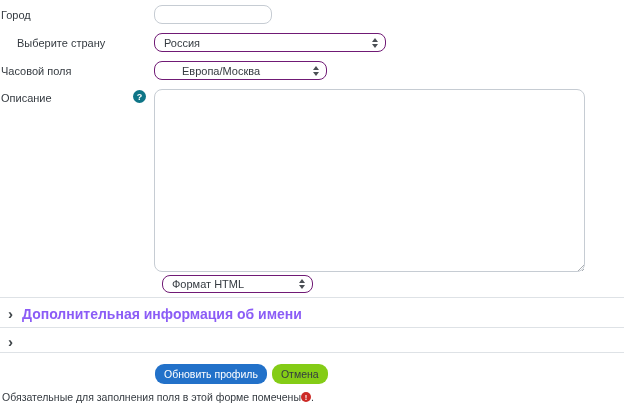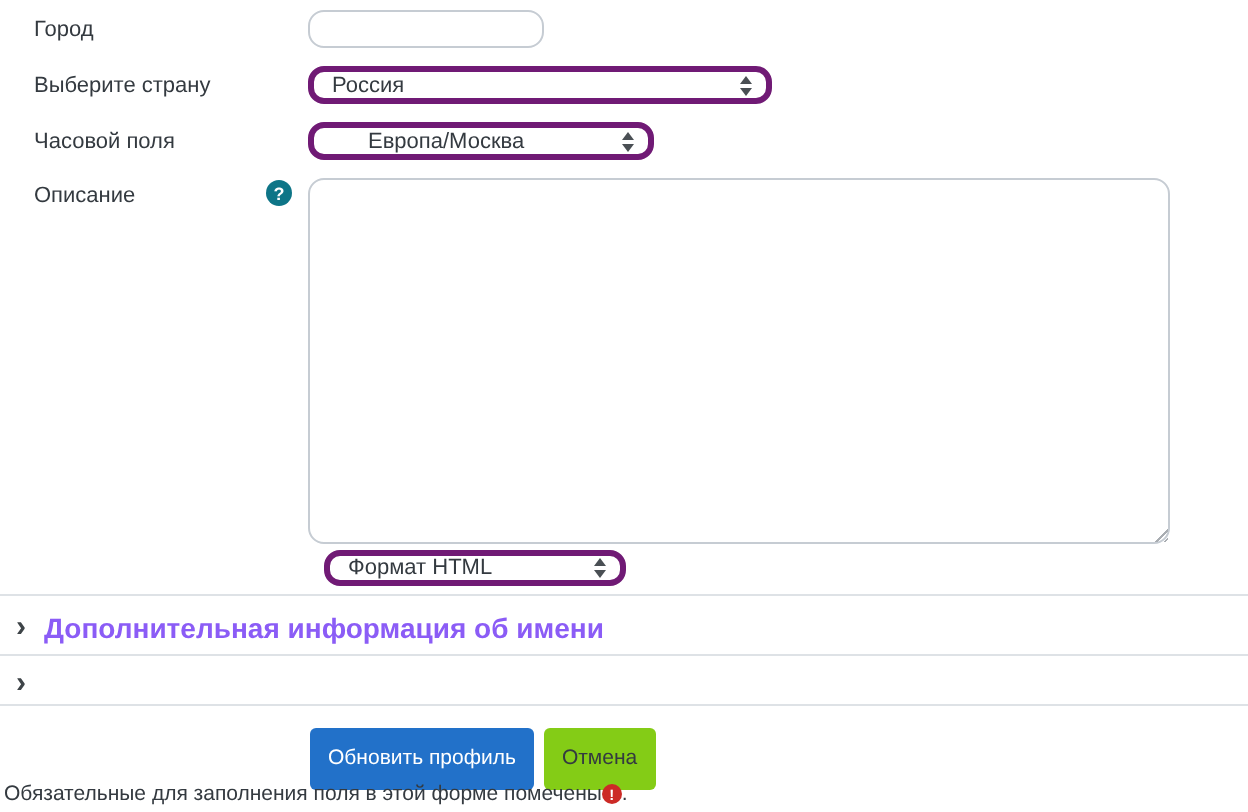--- a/index.html
+++ b/index.html
@@ -3,33 +3,33 @@
 <meta charset="utf-8">
 <style>
   * { margin:0; padding:0; box-sizing:border-box; }
   html,body { background:#fff; }
   body { font-family:"Liberation Sans","DejaVu Sans",sans-serif; }
   .page {
     position:relative; width:624px; height:406px; background:#fff; overflow:hidden;
     color:#343a40;
   }
   .field-label {
-    position:absolute; left:17px; font-size:11px; color:#343a40; line-height:13px;
+    position:absolute; left:1px; font-size:11px; color:#343a40; line-height:13px;
   }
   .ctl {
     position:absolute; background:#fff; border:1px solid #c6ccd3; border-radius:8px;
   }
   input.ctl {
     font-family:"Liberation Sans","DejaVu Sans",sans-serif; font-size:11px; color:#343a40;
     padding:0 8px; outline:none;
   }
   .select {
     display:flex; align-items:center; font-size:11px; color:#343a40;
     padding:0 20px 0 9px; cursor:default; position:absolute; background:#fff;
-    border:3px solid #701a75; border-radius:8px;
+    border:1px solid #701a75; border-radius:8px;
   }
   .select .sel-text { flex:1 1 auto; white-space:nowrap; overflow:hidden; }
   .arrows {
     position:absolute; right:7px; top:50%; transform:translateY(-50%);
     display:flex; flex-direction:column; align-items:center; gap:2px;
   }
   .arrows .tri-up {
     width:0; height:0; border-left:3px solid transparent; border-right:3px solid transparent;
     border-bottom:4px solid #4a4f54;
   }
@@ -53,22 +53,22 @@
     cursor:nwse-resize;
   }
   .divider { position:absolute; left:0; width:624px; height:0; border-top:1px solid #dee2e6; }
   .section-row {
     position:absolute; left:8px; display:flex; align-items:center; gap:9px; cursor:pointer;
   }
   .section-chevron { font-size:15px; font-weight:bold; color:#3e4448; line-height:14px; }
   .section-title { font-size:14px; font-weight:bold; color:#8b5cf6; }
   .btn-row { position:absolute; left:155px; top:364px; display:flex; gap:5px; }
   .btn {
-    border:none; border-radius:3px; font-family:"Liberation Sans","DejaVu Sans",sans-serif;
-    font-size:10.5px; padding:4px 9px; height:31px; line-height:11px; cursor:pointer;
+    border:none; border-radius:9px; font-family:"Liberation Sans","DejaVu Sans",sans-serif;
+    font-size:10.5px; padding:4px 9px; height:20px; line-height:11px; cursor:pointer;
     display:inline-flex; align-items:center;
   }
   .btn-primary { background:#2271c9; color:#fff; }
   .btn-secondary { background:#84cc16; color:#343a40; }
   .footer-note {
     position:absolute; left:2px; top:391px; display:flex; align-items:center; gap:0;
     font-size:10.5px; color:#343a40;
   }
   .req-icon {
     width:10px; height:10px; border-radius:50%; background:#cc2a26; color:#fff;
@@ -77,21 +77,21 @@
   }
 </style>
 </head>
 <body>
 
 <div class="page">
 
   <label class="field-label" style="top:9px;">Город</label>
   <input class="ctl" style="left: 154px; top: 5px; width: 118px; height: 19px;" type="text" value="">
 
-  <label class="field-label" style="top:37px;">Выберите страну</label>
+  <label class="field-label" style="top:37px;margin-left:16px;">Выберите страну</label>
   <div class="select" style="left:154px; top:33px; width:232px; height:19px;">
     <span class="sel-text">Россия</span>
     <span class="arrows">
         <i class="tri-up"></i>
         <i class="tri-down"></i>
       </span>
   </div>
 
   <label class="field-label" style="top:65px;">Часовой поля</label>
   <div class="select" style="left:154px; top:61px; width:173px; height:19px;padding-left:27px;">

